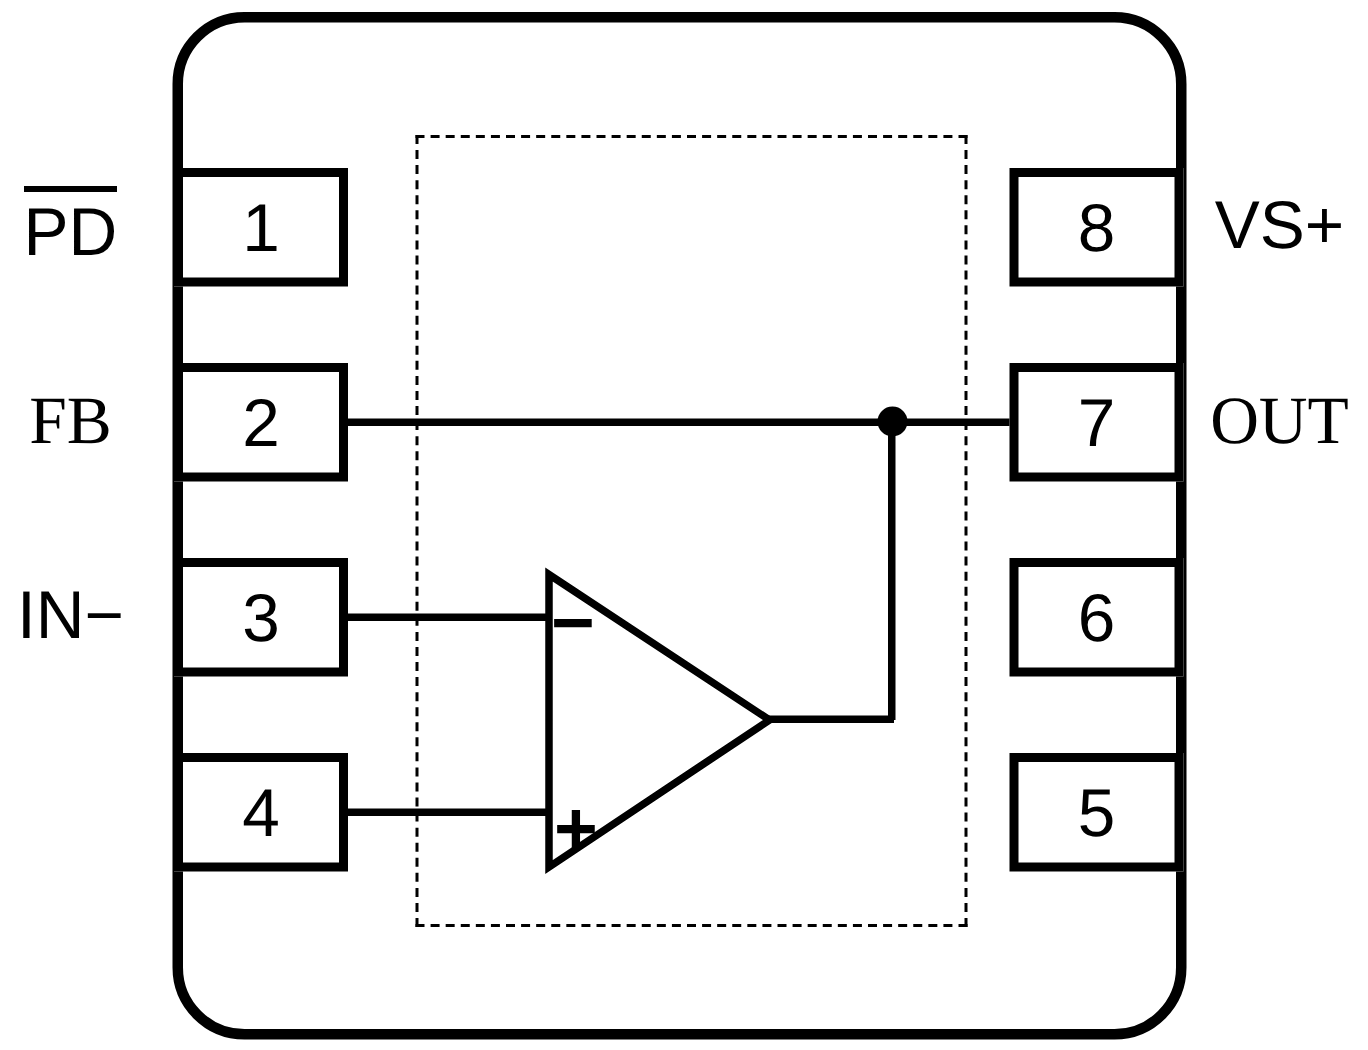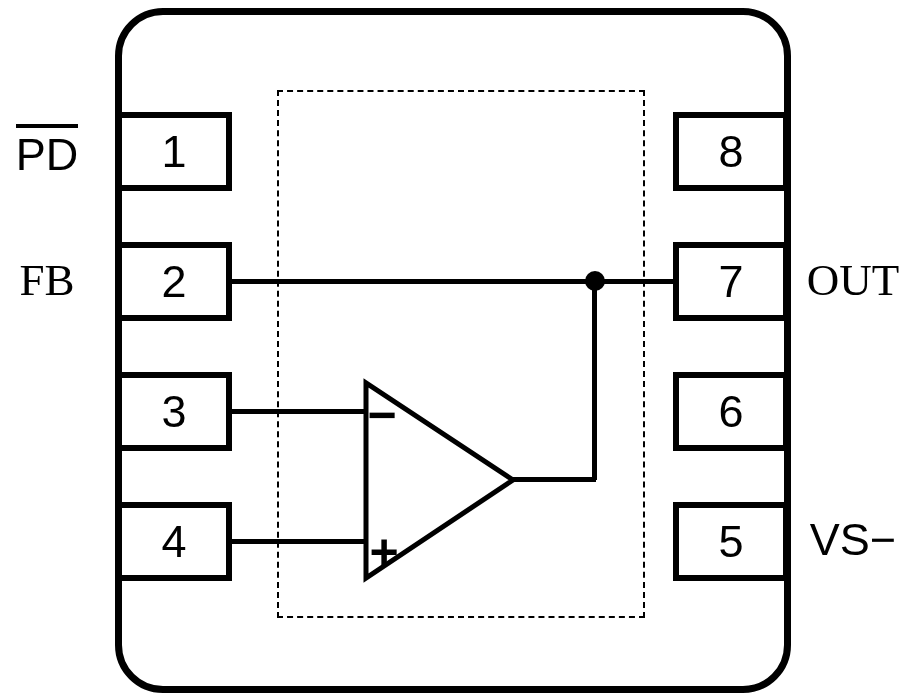--- a/index.html
+++ b/index.html
@@ -140,21 +140,24 @@
   <div class="abs pin-box pin-right row4">
     <span>5</span>
   </div>
 
   <div class="abs pin-label label-left lrow1">
     <span class="overline-text">PD</span>
   </div>
   <div class="abs pin-label label-left lrow2">
     <span>FB</span>
   </div>
+  <div class="abs pin-label label-left lrow3">
+    <span>IN−</span>
+  </div>
 
+  <div class="abs pin-label label-right lrow1">
+    <span>VS+</span>
+  </div>
   <div class="abs pin-label label-right lrow2">
     <span>OUT</span>
-  </div>
-  <div class="abs pin-label label-right lrow4">
-    <span>VS−</span>
   </div>
 
 </div>
 
 </body></html>

